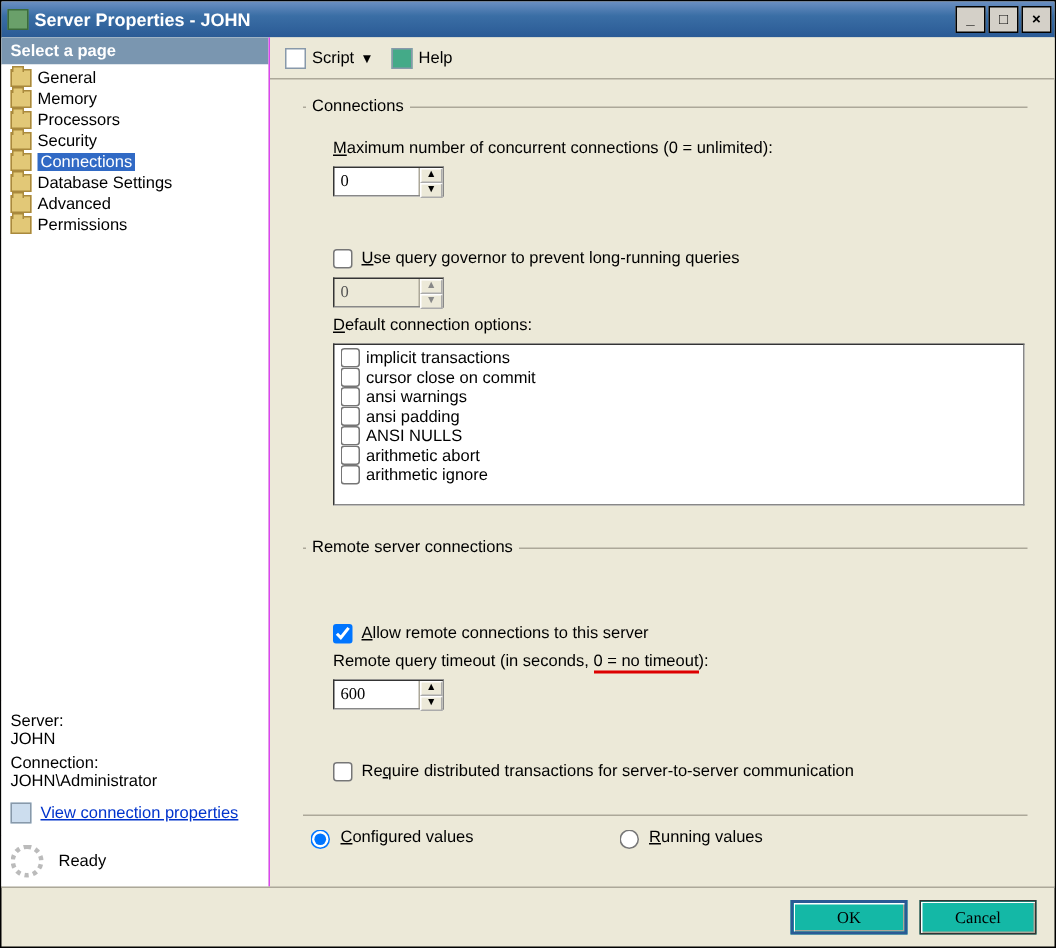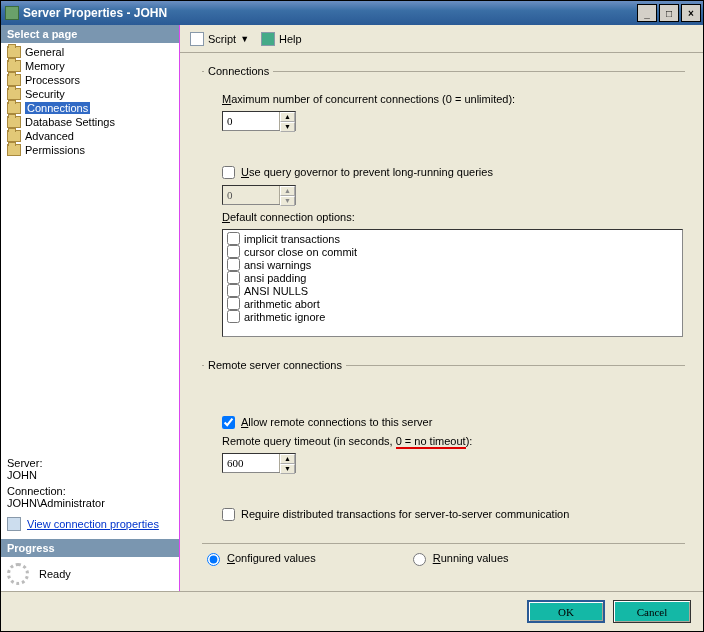--- a/index.html
+++ b/index.html
@@ -188,21 +188,20 @@
           <div class="kv">Server:</div>
           <div>JOHN</div>
           <div class="kv">Connection:</div>
           <div>JOHN\Administrator</div>
           <div class="link-row">
             <div class="linkicon"></div>
             <span class="link">View connection properties</span>
           </div>
         </div>
 
-        <div class="side-header">Progress</div>
         <div class="progress-block">
           <div class="spinner"></div>
           <span>Ready</span>
         </div>
       </div>
 
       <div class="content">
         <div class="toolbar">
           <div class="tbtn">
             <div class="ticon"></div>

